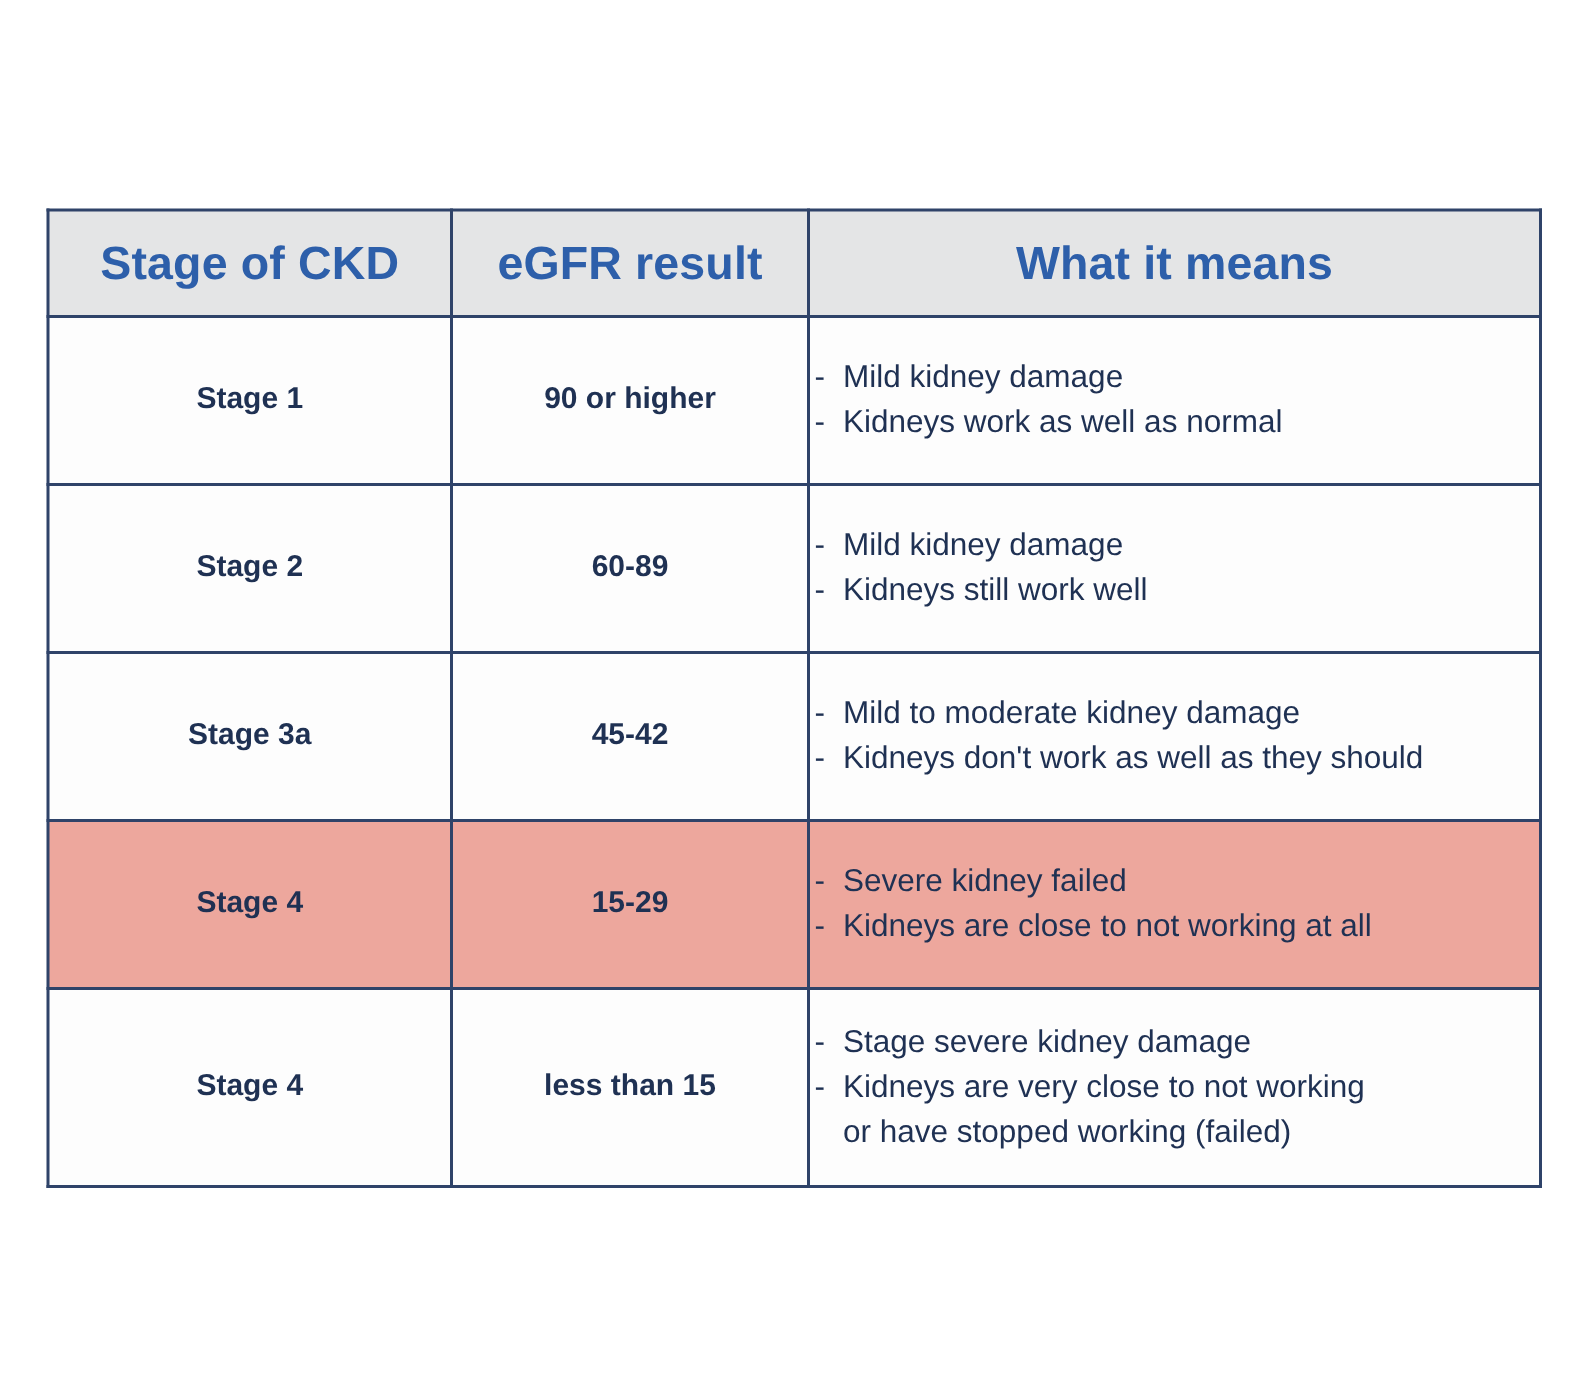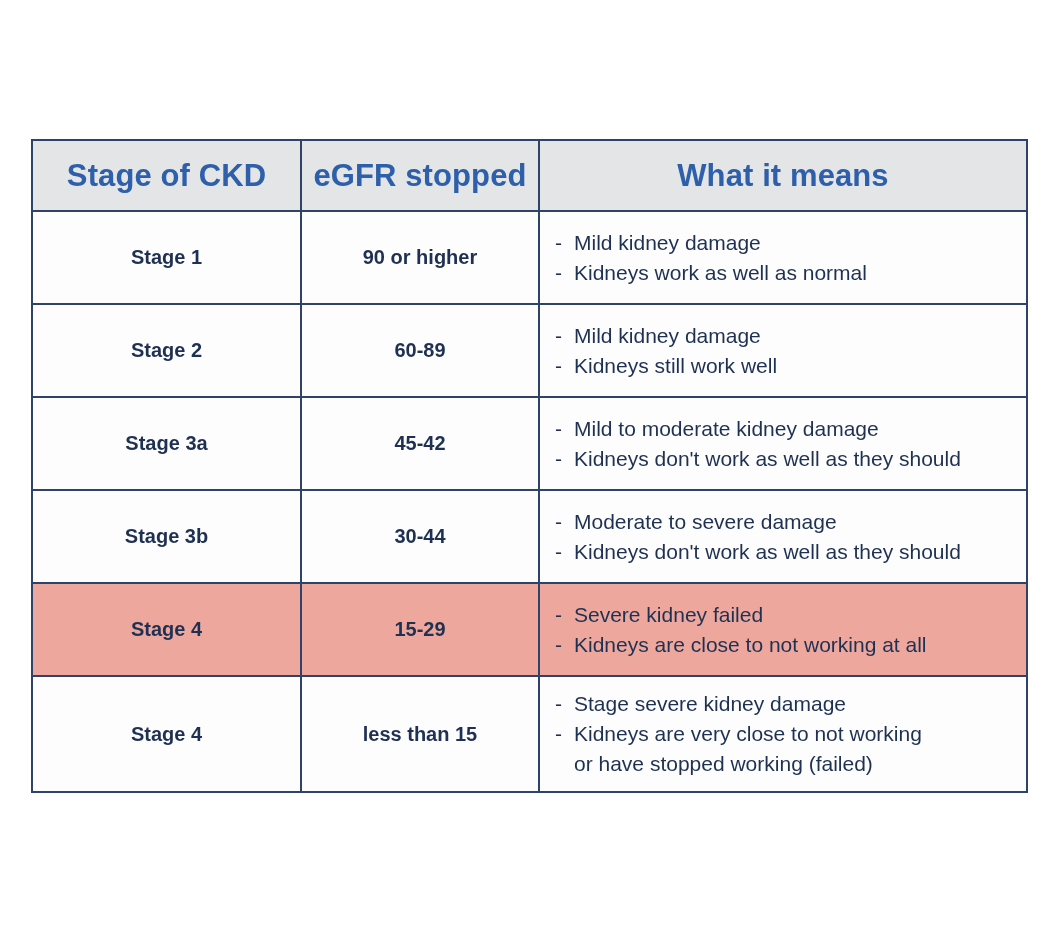--- a/index.html
+++ b/index.html
@@ -85,21 +85,21 @@
     padding: 0 8px;
   }
 
   td.cell-means {
     text-align: left;
     padding: 0 14px 0 24px;
   }
 
   ul.means-list {
     list-style: none;
-    margin: 12px;
+    margin: 0;
     padding: 0;
   }
 
   ul.means-list li {
     position: relative;
     font-size: 21px;
     font-weight: normal;
     line-height: 30px;
     color: #1f3153;
     padding-left: 22px;
@@ -125,21 +125,21 @@
     <table class="ckd-table">
       <colgroup>
         <col class="col-stage">
         <col class="col-egfr">
         <col class="col-means">
       </colgroup>
 
       <thead>
         <tr>
           <th>Stage of CKD</th>
-          <th>eGFR stopped</th>
+          <th>eGFR result</th>
           <th>What it means</th>
         </tr>
       </thead>
 
       <tbody id="table-body">
           <tr>
             <td class="cell-stage">Stage 1</td>
             <td class="cell-egfr">90 or higher</td>
             <td class="cell-means">
               <ul class="means-list">
@@ -161,30 +161,20 @@
           <tr>
             <td class="cell-stage">Stage 3a</td>
             <td class="cell-egfr">45-42</td>
             <td class="cell-means">
               <ul class="means-list">
                 <li>Mild to moderate kidney damage</li>
                 <li>Kidneys don't work as well as they should</li>
               </ul>
             </td>
           </tr>
-          <tr>
-            <td class="cell-stage">Stage 3b</td>
-            <td class="cell-egfr">30-44</td>
-            <td class="cell-means">
-              <ul class="means-list">
-                <li>Moderate to severe damage</li>
-                <li>Kidneys don't work as well as they should</li>
-              </ul>
-            </td>
-          </tr>
           <tr class="row-highlight">
             <td class="cell-stage">Stage 4</td>
             <td class="cell-egfr">15-29</td>
             <td class="cell-means">
               <ul class="means-list">
                 <li>Severe kidney failed</li>
                 <li>Kidneys are close to not working at all</li>
               </ul>
             </td>
           </tr>

